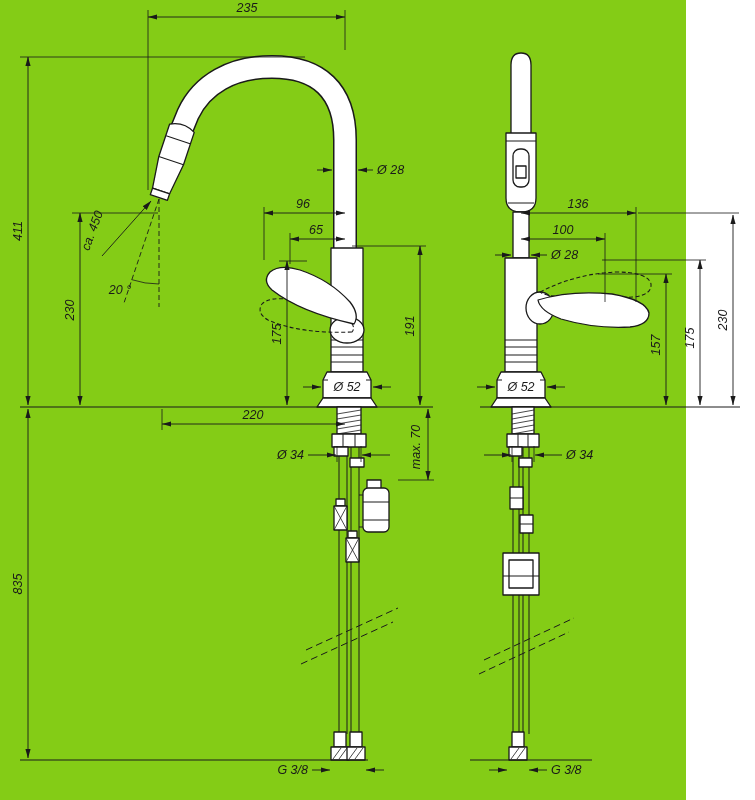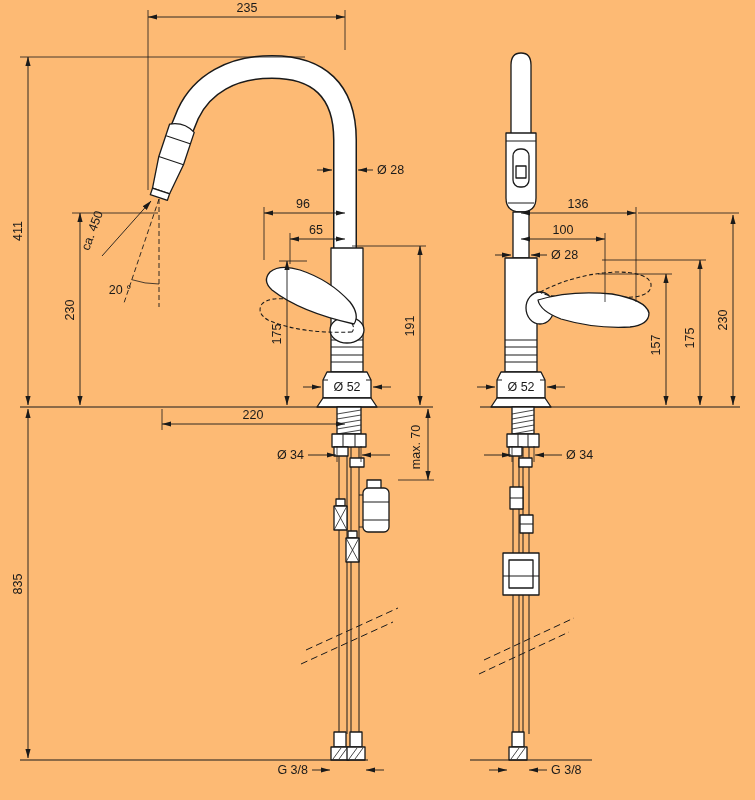--- a/index.html
+++ b/index.html
@@ -1,16 +1,16 @@
 <!DOCTYPE html>
 <html><head>
 <meta charset="utf-8">
 <style>
   html,body{margin:0;padding:0;background:#fff;}
-  .stage{width:755px;height:800px;background:#fdba74;position:relative;}
+  .stage{width:686px;height:800px;background:#84cc16;position:relative;font-style:italic;}
   svg{display:block;}
   .t{font-family:"Liberation Sans","DejaVu Sans",sans-serif;font-size:12.5px;fill:#1a1a1a;text-anchor:middle;}
   .ts{text-anchor:start;} .te{text-anchor:end;}
   .obj{fill:#fff;stroke:#1a1a1a;stroke-width:1.3;stroke-linejoin:round;}
   .objd{fill:none;stroke:#1a1a1a;stroke-width:1.05;stroke-dasharray:4 2.5;stroke-linejoin:round;}
   .ol{fill:none;stroke:#1a1a1a;stroke-width:1;}
   .olt{fill:none;stroke:#1a1a1a;stroke-width:0.8;}
   .pO{fill:none;stroke:#1a1a1a;stroke-width:24;}
   .pI{fill:none;stroke:#fff;stroke-width:21;}
   .dim{fill:none;stroke:#1a1a1a;stroke-width:0.9;marker-start:url(#arr);marker-end:url(#arr);}

